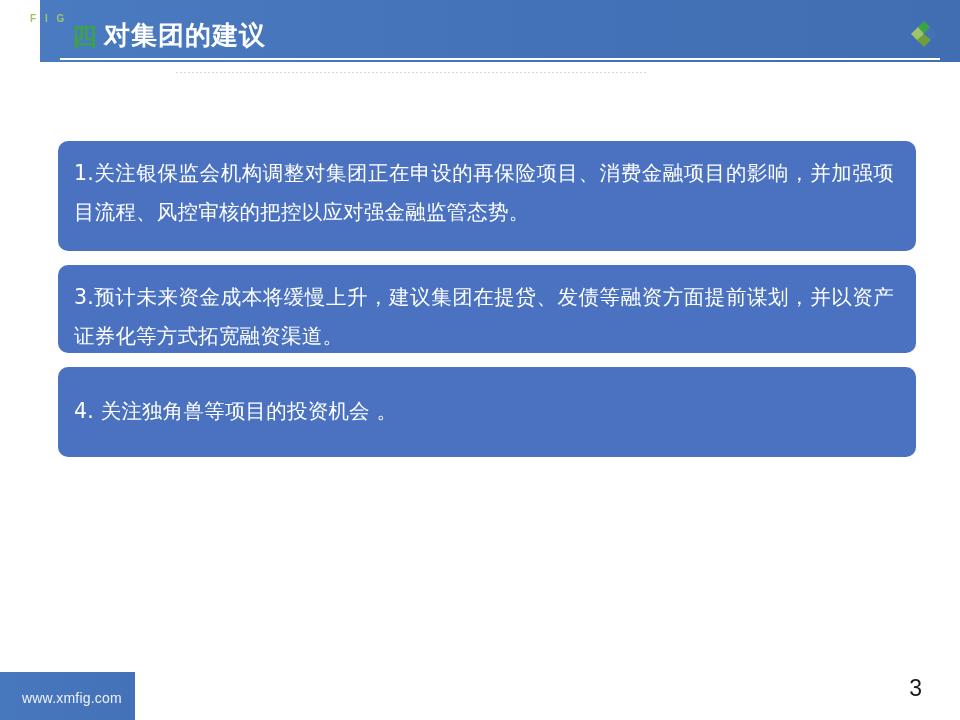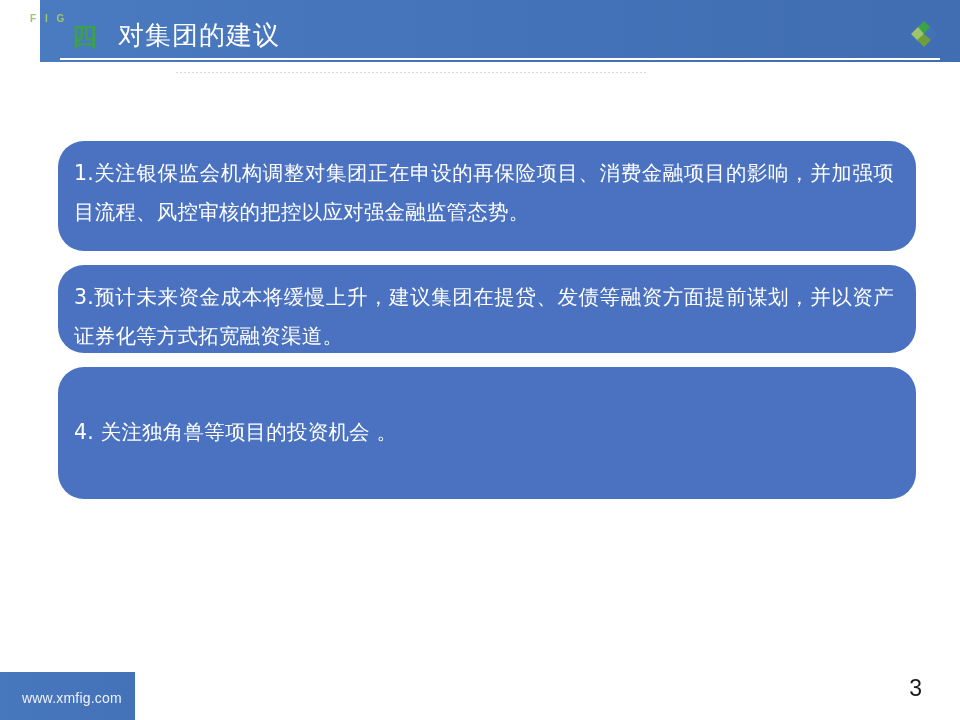--- a/index.html
+++ b/index.html
@@ -60,24 +60,24 @@
     left: 72px;
     top: 24px;
     font-size: 25px;
     font-weight: bold;
     color: #3ca24a;
     font-family: "DejaVu Sans", sans-serif;
     line-height: 1;
   }
   .header-title {
     position: absolute;
-    left: 118px;
+    left: 104px;
     top: 22px;
     font-size: 26px;
-    font-weight: normal;
+    font-weight: bold;
     color: #ffffff;
     letter-spacing: 1px;
     font-family: "DejaVu Sans", sans-serif;
     line-height: 1;
   }
   .header-underline {
     position: absolute;
     left: 60px;
     top: 58px;
     width: 880px;
@@ -109,39 +109,39 @@
   
   .cards {
     position: absolute;
     left: 58px;
     top: 141px;
     width: 858px;
   }
   .card {
     position: relative;
     background: #4a72c0;
-    border-radius: 26px;
+    border-radius: 10px;
     color: #ffffff;
     font-family: "DejaVu Sans", sans-serif;
     font-size: 20.5px;
     line-height: 39px;
     padding: 13px 22px 14px 16px;
     box-sizing: border-box;
     margin-bottom: 14px;
     letter-spacing: 0.2px;
   }
   .card p {
     margin: 0;
     text-align: justify;
     text-justify: inter-ideograph;
   }
   .card.c1 { height: 110px; }
   .card.c2 { height: 110px; }
   .card.c3 { height: 88px; }
-  .card.c4 { height: 132px; display: flex; align-items: center; }
+  .card.c4 { height: 90px; display: flex; align-items: center; }
   .card.c4 p { width: 100%; }
 
   
   .footer-strip {
     position: absolute;
     left: 0;
     bottom: 0;
     width: 135px;
     height: 48px;
     background: #4472b8;

